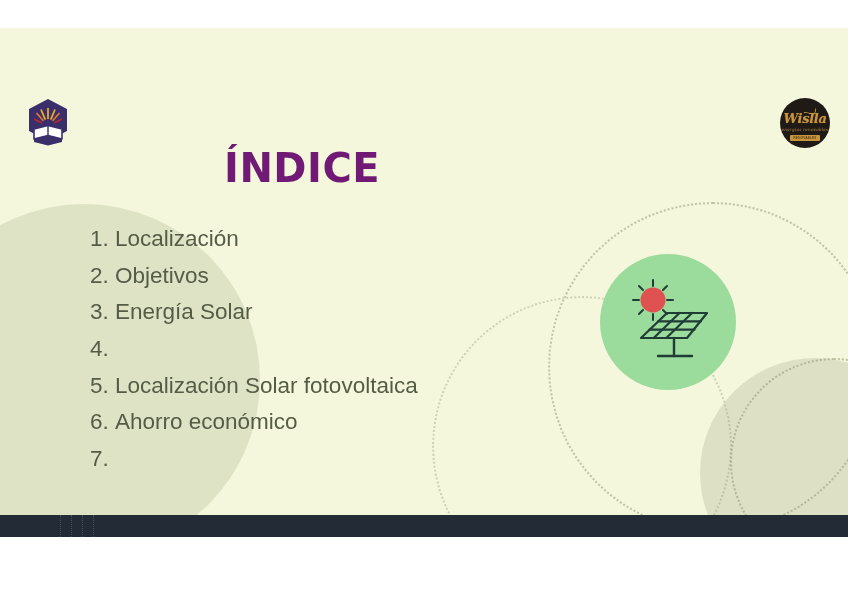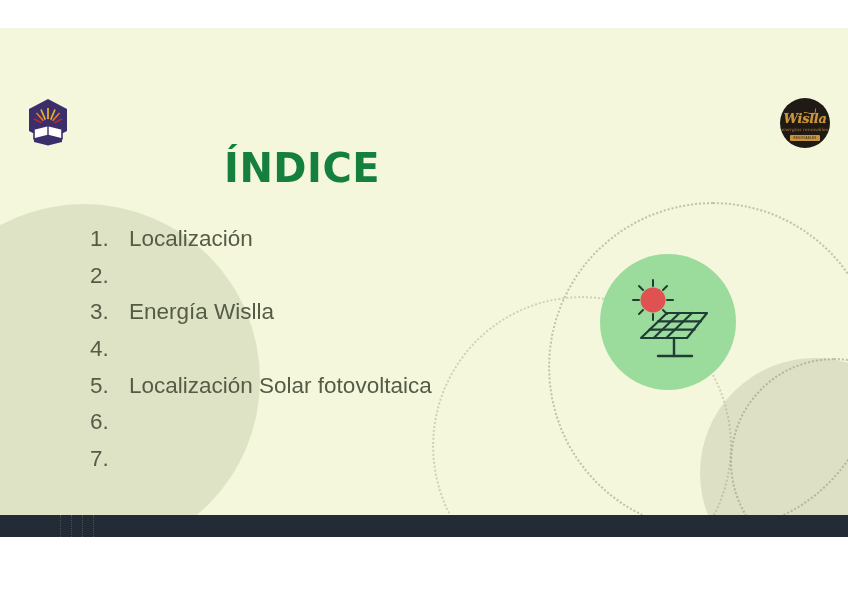--- a/index.html
+++ b/index.html
@@ -69,33 +69,33 @@
   .wislla-tag{
     margin-top:3px; background:#C9953A; color:#1F1A16;
     font-size:3px; padding:1px 3px; border-radius:1px; letter-spacing:.3px;
     font-family:"Liberation Sans", sans-serif;
   }
 
   
   .title{
     position:absolute; left:224px; top:120px;
     font-family:"DejaVu Sans", sans-serif;
-    font-size:40px; font-weight:bold; color:#15803d;
+    font-size:40px; font-weight:bold; color:#701a75;
     letter-spacing:0.5px; line-height:1;
   }
 
   
   .index-list{ position:absolute; left:90px; top:193px; width:430px; }
   .index-item{
     display:flex; align-items:baseline;
     font-size:22.5px; color:#555C46; line-height:1.63;
     font-family:"Liberation Sans", sans-serif; font-weight:normal;
   }
   .index-num{ width:25px; flex:0 0 25px; }
-  .index-label{ white-space:nowrap;margin-left:14px; }
+  .index-label{ white-space:nowrap; }
 
   
   .icon-badge{
     position:absolute; left:600px; top:226px; width:136px; height:136px;
     border-radius:50%; background:#9BDB9B;
   }
   .icon-badge svg{ position:absolute; left:22px; top:22px; }
 
   
   .bottom-bar{
@@ -157,34 +157,36 @@
 
     <h1 class="title">ÍNDICE</h1>
 
     <ol class="index-list">
       <li class="index-item">
         <span class="index-num">1.</span>
         <span class="index-label">Localización</span>
       </li>
       <li class="index-item">
         <span class="index-num">2.</span>
+        <span class="index-label">Objetivos</span>
       </li>
       <li class="index-item">
         <span class="index-num">3.</span>
-        <span class="index-label">Energía Wislla</span>
+        <span class="index-label">Energía Solar</span>
       </li>
       <li class="index-item">
         <span class="index-num">4.</span>
       </li>
       <li class="index-item">
         <span class="index-num">5.</span>
         <span class="index-label">Localización Solar fotovoltaica</span>
       </li>
       <li class="index-item">
         <span class="index-num">6.</span>
+        <span class="index-label">Ahorro económico</span>
       </li>
       <li class="index-item">
         <span class="index-num">7.</span>
       </li>
     </ol>
 
     <div class="icon-badge">
       <svg width="92" height="92" viewBox="0 0 92 92" xmlns="http://www.w3.org/2000/svg">
 
         <circle cx="31" cy="24" r="12.5" fill="#E05252"></circle>

